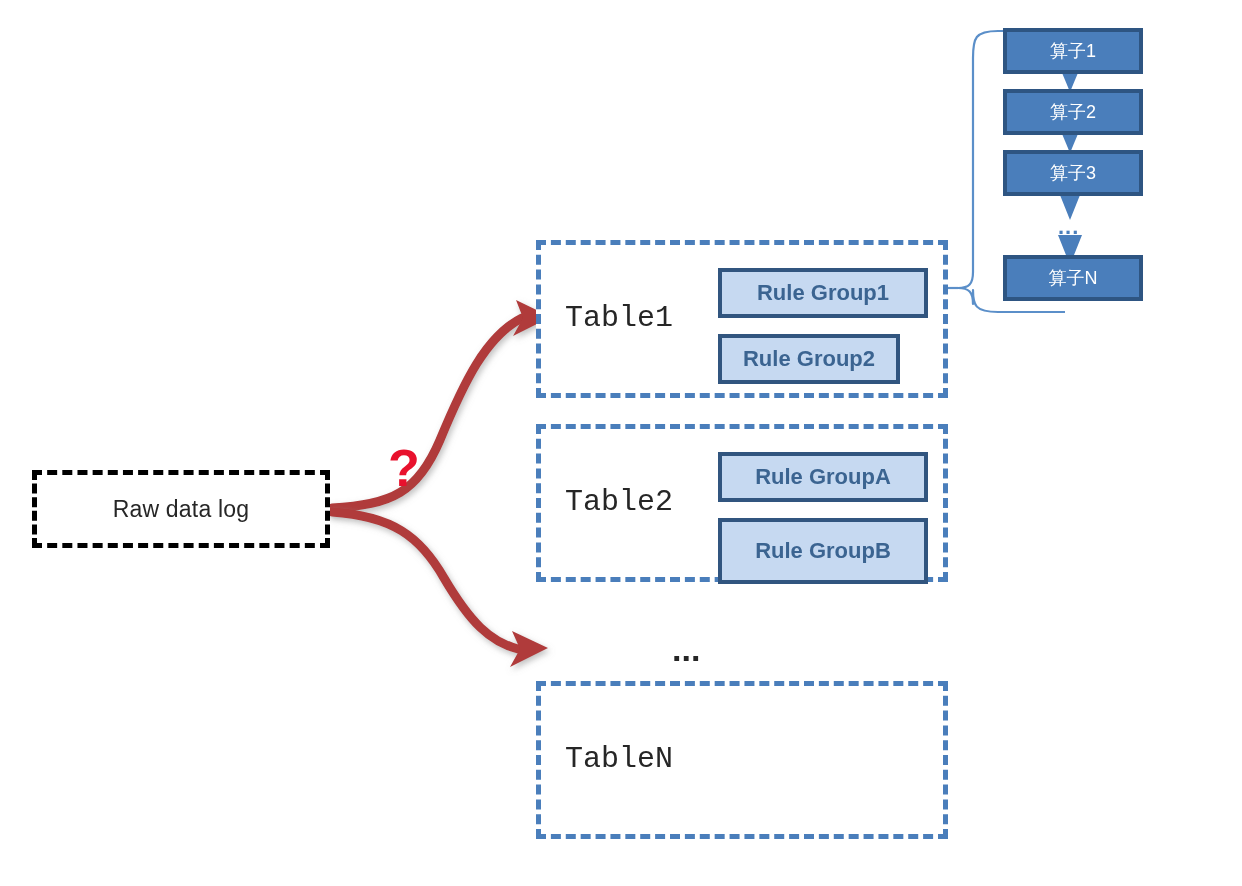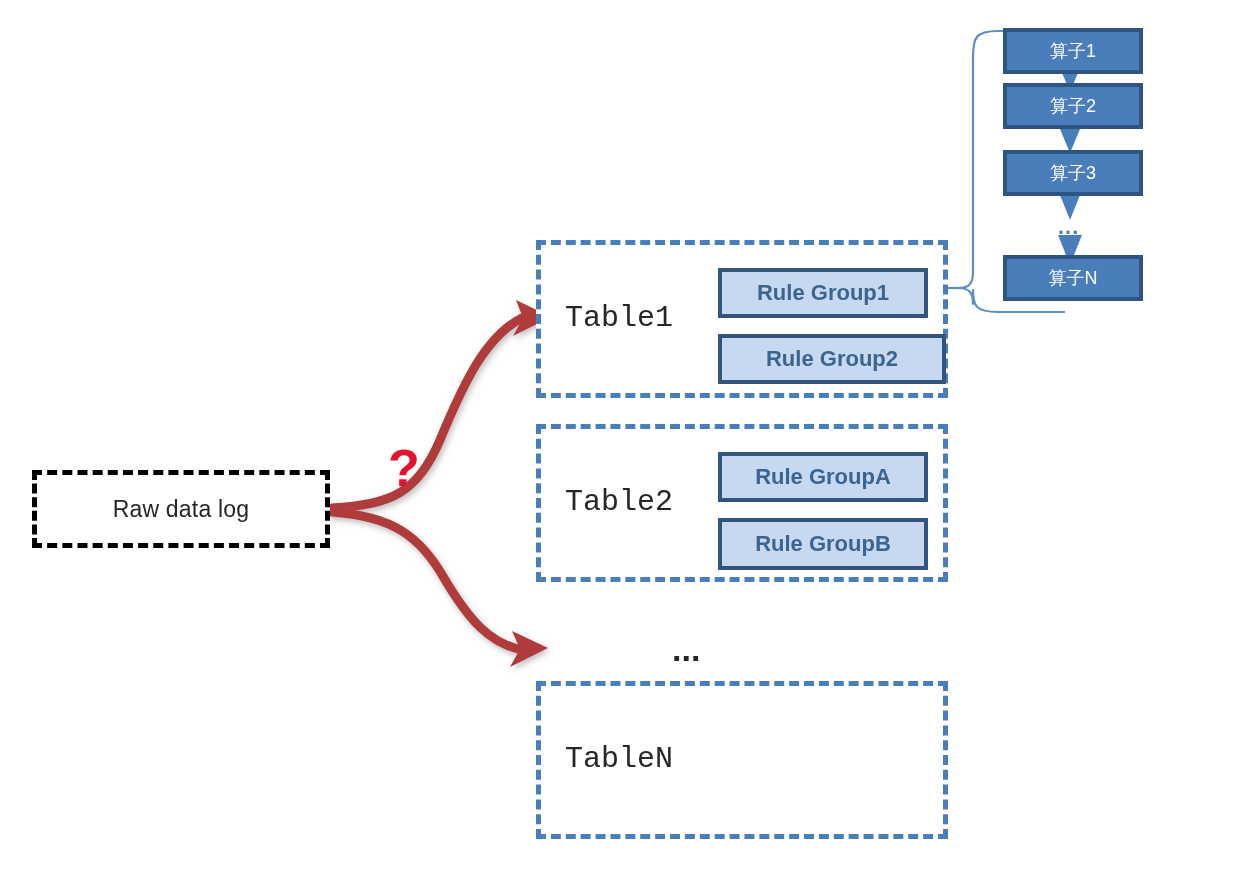--- a/index.html
+++ b/index.html
@@ -157,34 +157,34 @@
 
   <div class="abs" id="raw-data-log">
     <span class="label">Raw data log</span>
   </div>
 
   <div id="question-mark">?</div>
 
   <div class="abs table-box" style="left:536px; top:240px; width:412px; height:158px;">
     <div class="table-label" style="left:24px; top:56px;">Table1</div>
     <div class="rule-chip" style="left:177px; top:23px; width:210px; height:50px;">Rule Group1</div>
-    <div class="rule-chip" style="left:177px; top:89px; width:228px; height:50px;">Rule Group2</div>
+    <div class="rule-chip" style="left:177px; top:89px; width:182px; height:50px;">Rule Group2</div>
   </div>
 
   <div class="abs table-box" style="left:536px; top:424px; width:412px; height:158px;">
     <div class="table-label" style="left:24px; top:56px;">Table2</div>
     <div class="rule-chip" style="left:177px; top:23px; width:210px; height:50px;">Rule GroupA</div>
-    <div class="rule-chip" style="left:177px; top:89px; width:210px; height:52px;">Rule GroupB</div>
+    <div class="rule-chip" style="left:177px; top:89px; width:210px; height:66px;">Rule GroupB</div>
   </div>
 
   <div id="tables-ellipsis" style="left:672px; top:632px;">...</div>
 
   <div class="abs table-box" style="left:536px; top:681px; width:412px; height:158px;">
     <div class="table-label" style="left:24px; top:56px;">TableN</div>
   </div>
 
   <div class="op-box" style="left:1003px; top:28px;">算子1</div>
-  <div class="op-box" style="left:1003px; top:83px;">算子2</div>
+  <div class="op-box" style="left:1003px; top:89px;">算子2</div>
   <div class="op-box" style="left:1003px; top:150px;">算子3</div>
   <div class="op-dots" style="left:1058px; top:216px;">...</div>
   <div class="op-box" style="left:1003px; top:255px;">算子N</div>
 
 </div>
 
 </body></html>

